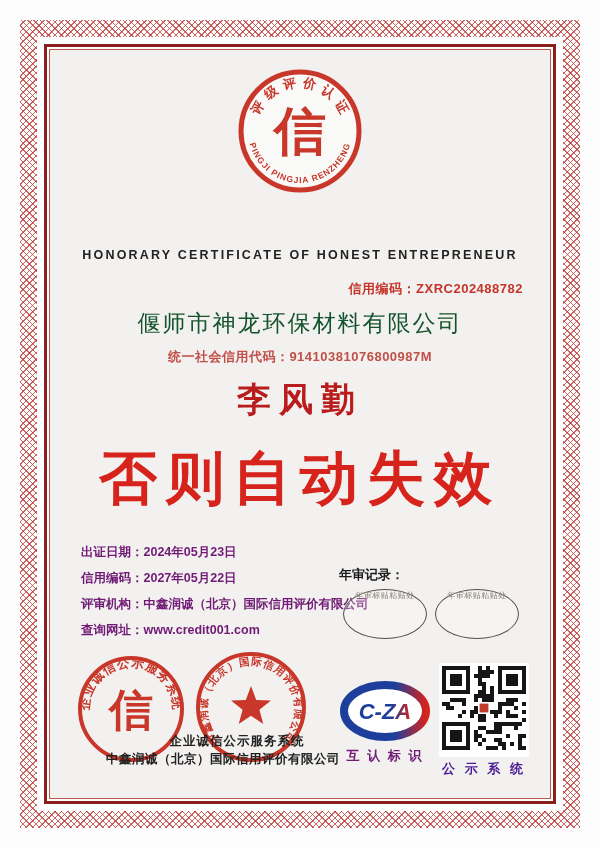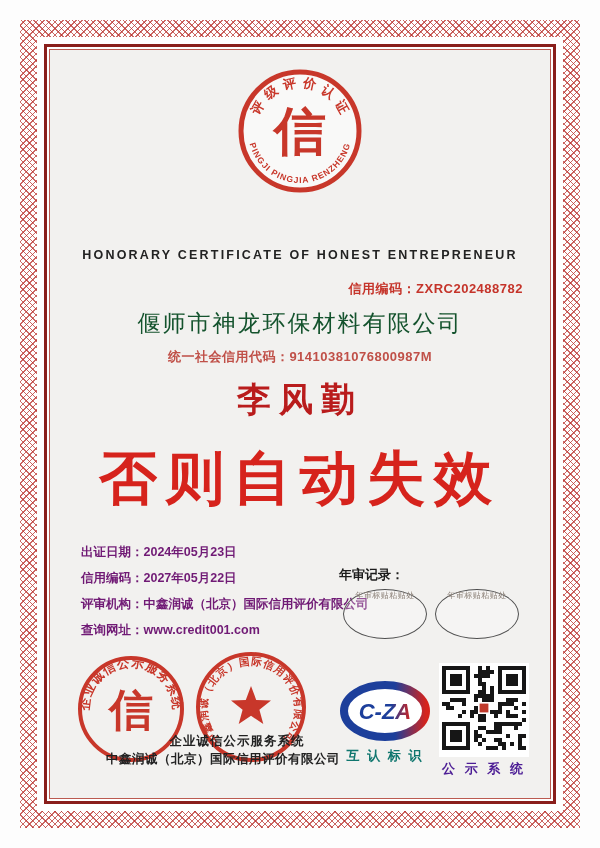--- a/index.html
+++ b/index.html
@@ -48,21 +48,21 @@
     top:542px;width:82px;height:48px;border:1.5px solid #4f4f4f;border-radius:50%;
     display:flex;justify-content:center;
     color:#8a7f76;font-size:8px;letter-spacing:.5px;background:rgba(255,255,255,.25);
   }
   .oval1{left:296px;} .oval2{left:388px;}
 
   .svgseal{position:absolute;}
   .caption1{top:686px;left:58px;width:264px;text-align:center;font-size:12.5px;font-weight:bold;color:#222;letter-spacing:1px;}
   .caption2{top:704px;left:0px;width:352px;text-align:center;font-size:12.5px;font-weight:bold;color:#222;letter-spacing:.5px;}
   .mutual{top:632px;left:288px;width:100px;display:flex;justify-content:center;}
-  .mutual-caption{top:700px;left:288px;width:100px;text-align:center;font-size:13px;font-weight:bold;color:#0f766e;letter-spacing:2px;}
+  .mutual-caption{top:700px;left:288px;width:100px;text-align:center;font-size:13px;font-weight:bold;color:#701a75;letter-spacing:2px;}
   .qr-wrap{top:616px;left:392px;width:90px;background:#fff;padding:2px;box-sizing:border-box;}
   .qr-caption{top:713px;left:388px;width:98px;text-align:center;font-size:13px;font-weight:bold;color:#4c1d95;letter-spacing:3px;}
   .note{top:729px;font-size:10.5px;font-weight:bold;color:#7c1d15;letter-spacing:.3px;}
 </style>
 </head>
 <body>
 
 <div class="page">
  <div class="lattice">
   <div class="gap">

